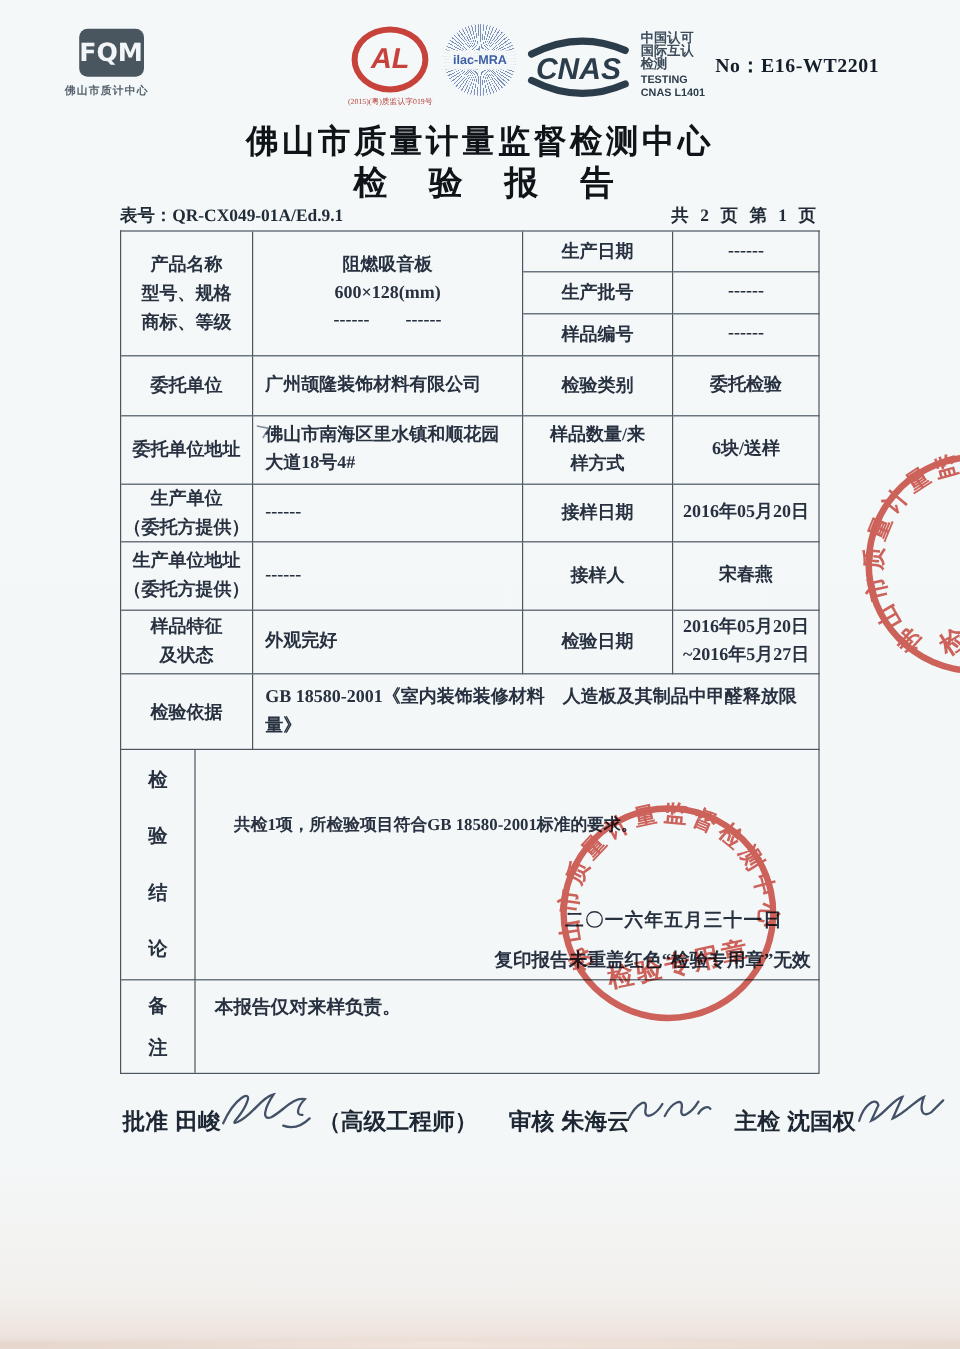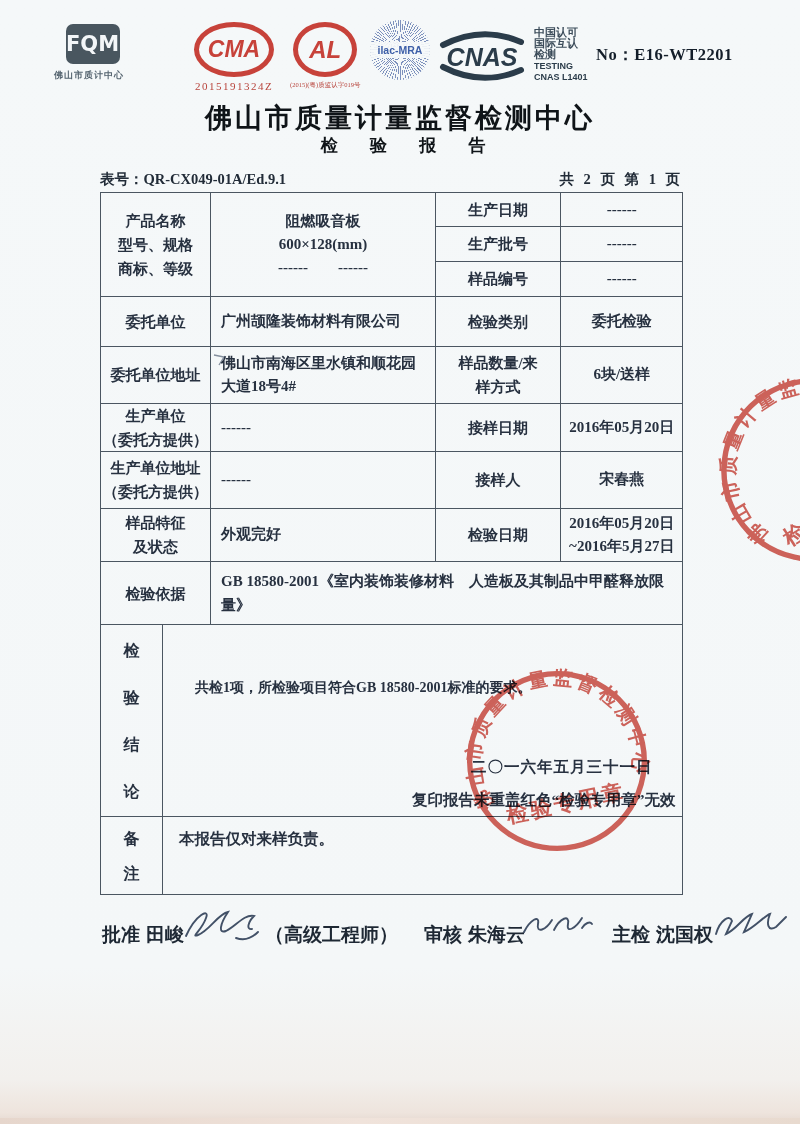--- a/index.html
+++ b/index.html
@@ -31,21 +31,21 @@
   .hdr-cnas { position:absolute; left:438px; top:30px; }
   .hdr-cnas-text { position:absolute; left:534px; top:27px; font-size:11px; line-height:11px;
     color:#3c4c5a; font-weight:bold; white-space:pre-line; }
   .cnas-en { position:absolute; left:534px; top:61px; font-size:9px; line-height:11px;
     color:#2b3c4a; font-weight:bold; font-family:"Liberation Sans",sans-serif; }
   .hdr-no { position:absolute; left:596px; top:44px; font-size:16.5px; font-weight:bold; color:#141e2a; letter-spacing:.5px; }
   
   .title-org { position:absolute; left:0; top:100px; width:100%; text-align:center;
     font-size:27px; font-weight:bold; letter-spacing:3px; color:#0f1418; }
   .title-doc { position:absolute; left:0; top:134px; width:100%; text-align:center;
-    font-size:17px; font-weight:bold; letter-spacing:14px; color:#0f1418;padding-left:20px; }
+    font-size:28px; font-weight:bold; letter-spacing:14px; color:#0f1418;padding-left:20px; }
   
   .meta { position:absolute; left:100px; top:170px; width:583px; display:flex;
     justify-content:space-between; font-size:14.5px; font-weight:600; color:#222c38; }
   .meta-right { letter-spacing:3px; }
   
   .tbl { position:absolute; left:100px; width:583px; display:grid; border:1.5px solid #4b5661; }
   .tbl-top { top:192px; grid-template-columns:110px 225px 125px 121.5px;
     grid-template-rows:34px 35px 35px 50px 57px 48px 57px 53px 63px; border-bottom:none; }
   .tbl-bot { top:624px; grid-template-columns:62px 519.5px; grid-template-rows:192px 77px; }
   .cell { border-right:1.4px solid #4b5661; border-bottom:1.4px solid #4b5661;
@@ -78,24 +78,20 @@
 </head>
 <body>
 
 <div class="page">
 
   <div class="hdr-fqm">
     <div class="fqm-box">FQM</div>
     <div class="fqm-sub">佛山市质计中心</div>
   </div>
 
-  <div class="hdr-cma">
-    <div class="oval cma-oval">CMA</div>
-    <div class="cma-sub">2015191324Z</div>
-  </div>
 
   <div class="hdr-cal">
     <div class="oval cal-oval">AL</div>
     <div class="cal-sub">(2015)(粤)质监认字019号</div>
   </div>
 
   <div class="hdr-ilac">
     <div class="ilac-circle">
       <div class="ilac-band">ilac-MRA</div>
     </div>

